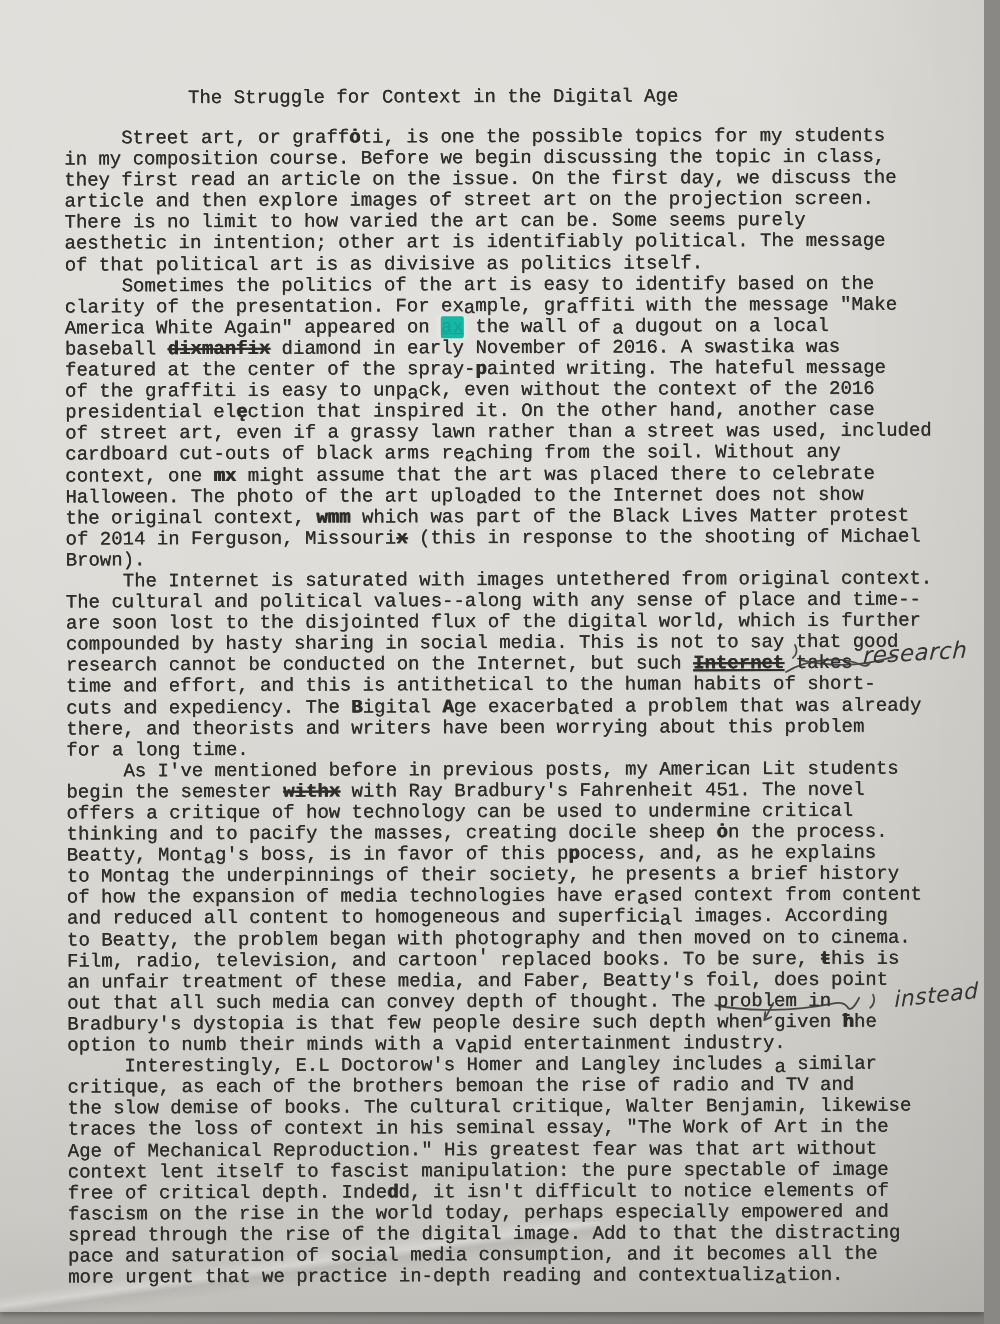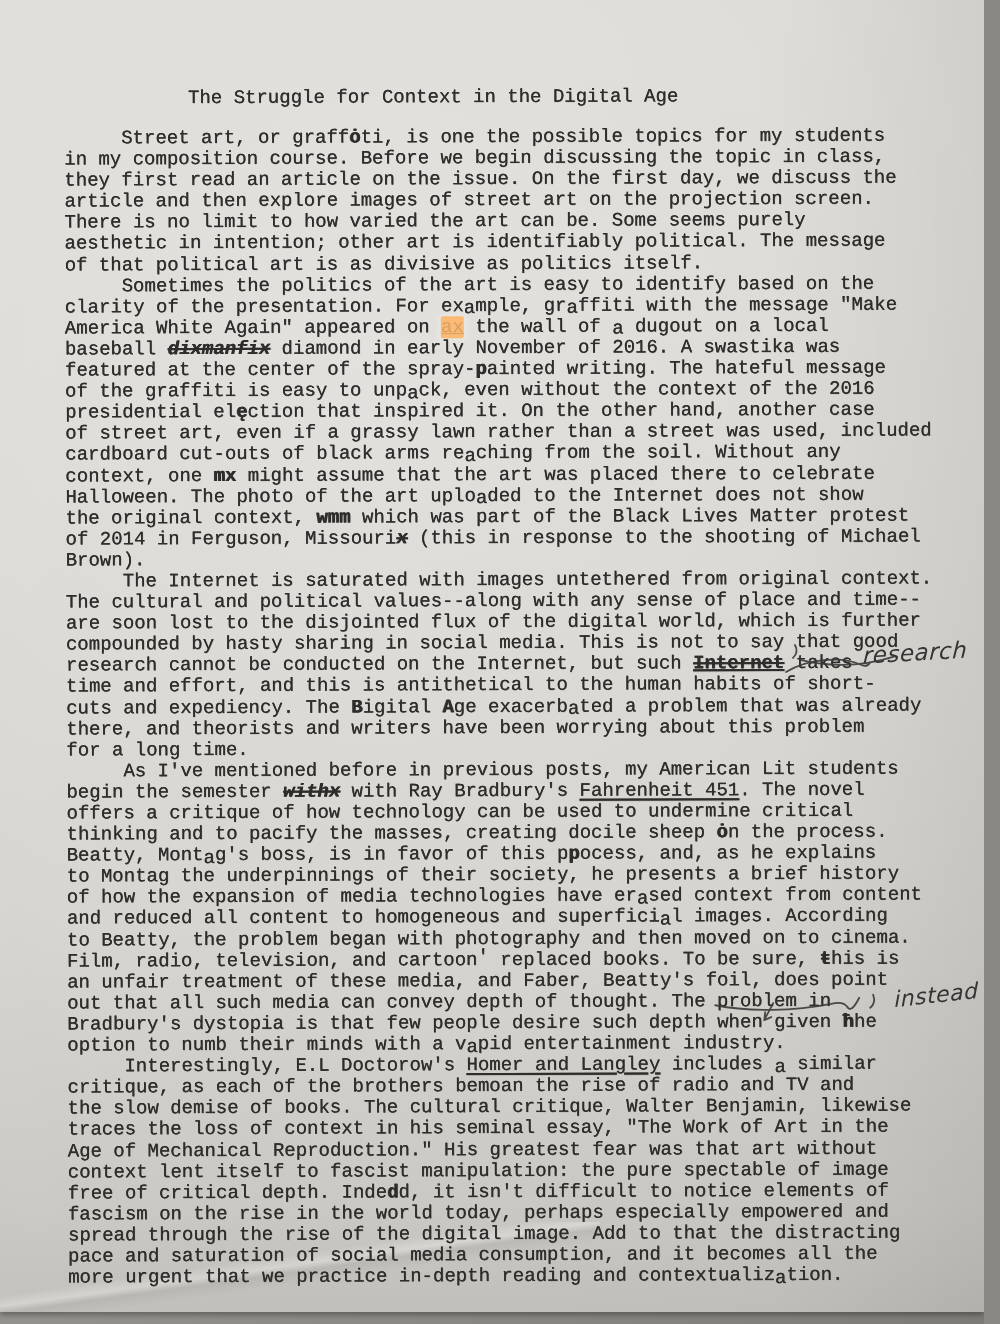--- a/index.html
+++ b/index.html
@@ -46,24 +46,24 @@
     position:absolute;left:190px;top:86px;
     font-size:19px;white-space:pre;
   }
   .lines{
     position:absolute;left:66px;top:127px;
     font-size:19px;line-height:21.1px;white-space:pre;
   }
   .tl{height:21.1px;}
   
   .sg-o{font-weight:bold;text-shadow:0.6px 0 currentColor,-0.4px 0 rgba(0,0,0,0.45);}
-  .sg-x{font-weight:bold;text-decoration:line-through;text-decoration-thickness:1.6px;text-shadow:0.5px 0 currentColor;font-style:italic;}
+  .sg-x{font-weight:bold;text-decoration:line-through;text-decoration-thickness:1.6px;text-shadow:0.5px 0 currentColor;}
   .sg-s{text-decoration:underline line-through;text-decoration-thickness:1.5px;font-weight:bold;}
-  .sg-u{text-decoration:underline;text-underline-offset:3px;text-decoration-thickness:1.5px;}
-  .sg-w{background:#fdba74;color:rgba(70,68,64,0.22);border-radius:2px;box-shadow:0 0 4px 3px #e9e7e2;text-shadow:none;text-decoration:underline;}
+  .sg-u{text-underline-offset:3px;text-decoration-thickness:1.5px;}
+  .sg-w{background:#14b8a6;color:rgba(70,68,64,0.22);border-radius:2px;box-shadow:0 0 4px 3px #e9e7e2;text-shadow:none;text-decoration:underline;}
   .sg-lo{position:relative;top:2.5px;}
   .sg-hi{position:relative;top:-3px;}
   
   .hand{
     position:absolute;
     font-family:"DejaVu Sans",sans-serif;font-style:italic;
     color:#343434;letter-spacing:0.5px;text-shadow:none;
   }
   .hand-research{left:863px;top:641px;font-size:23px;transform:rotate(-3deg) skewX(-6deg);}
   .hand-instead{left:893px;top:984px;font-size:22px;transform:rotate(-6deg) skewX(-6deg);}

